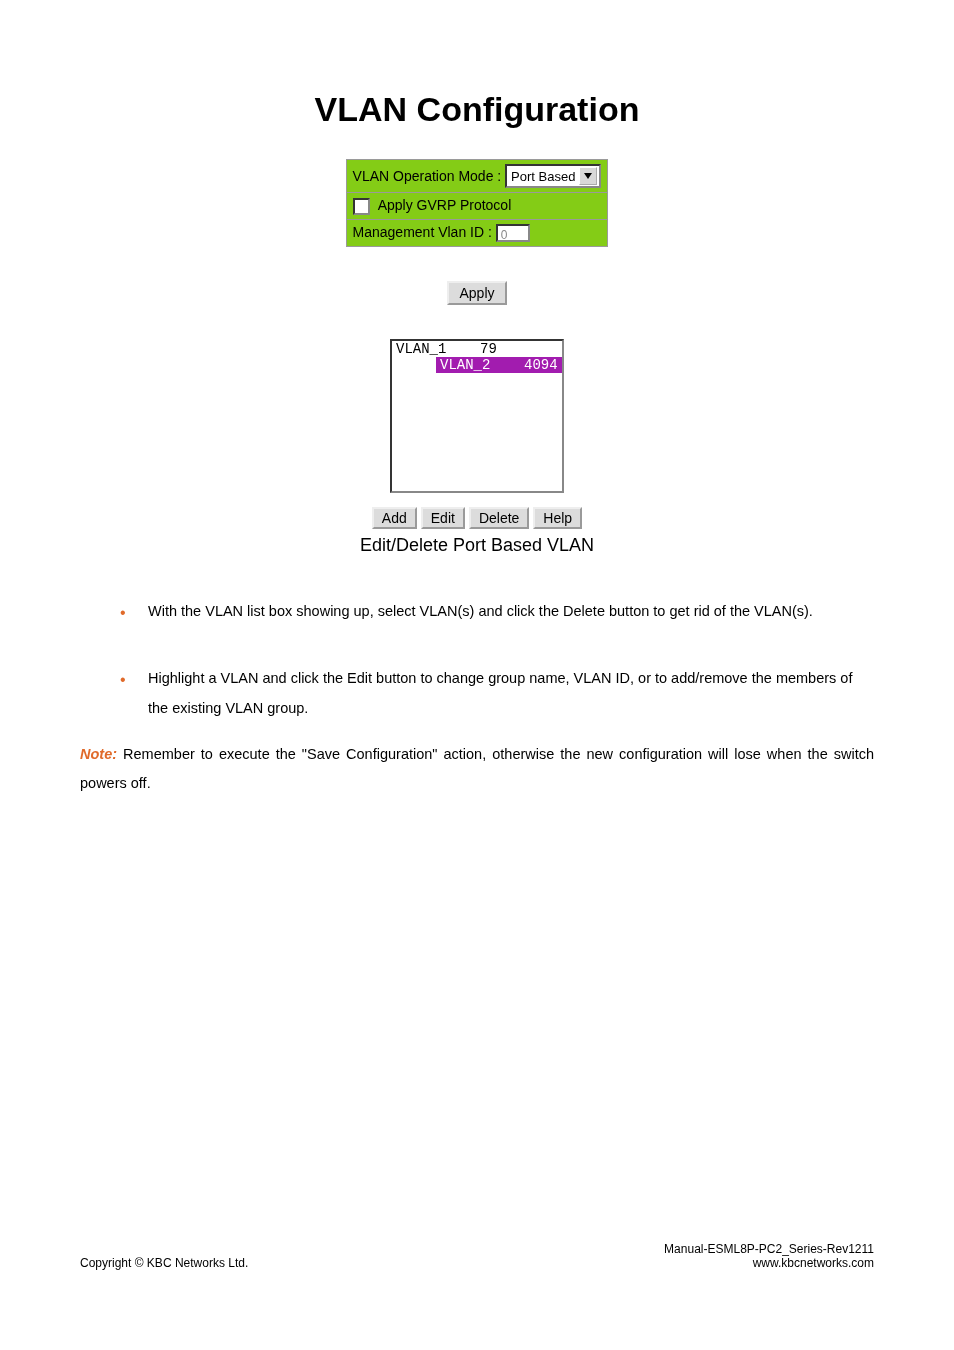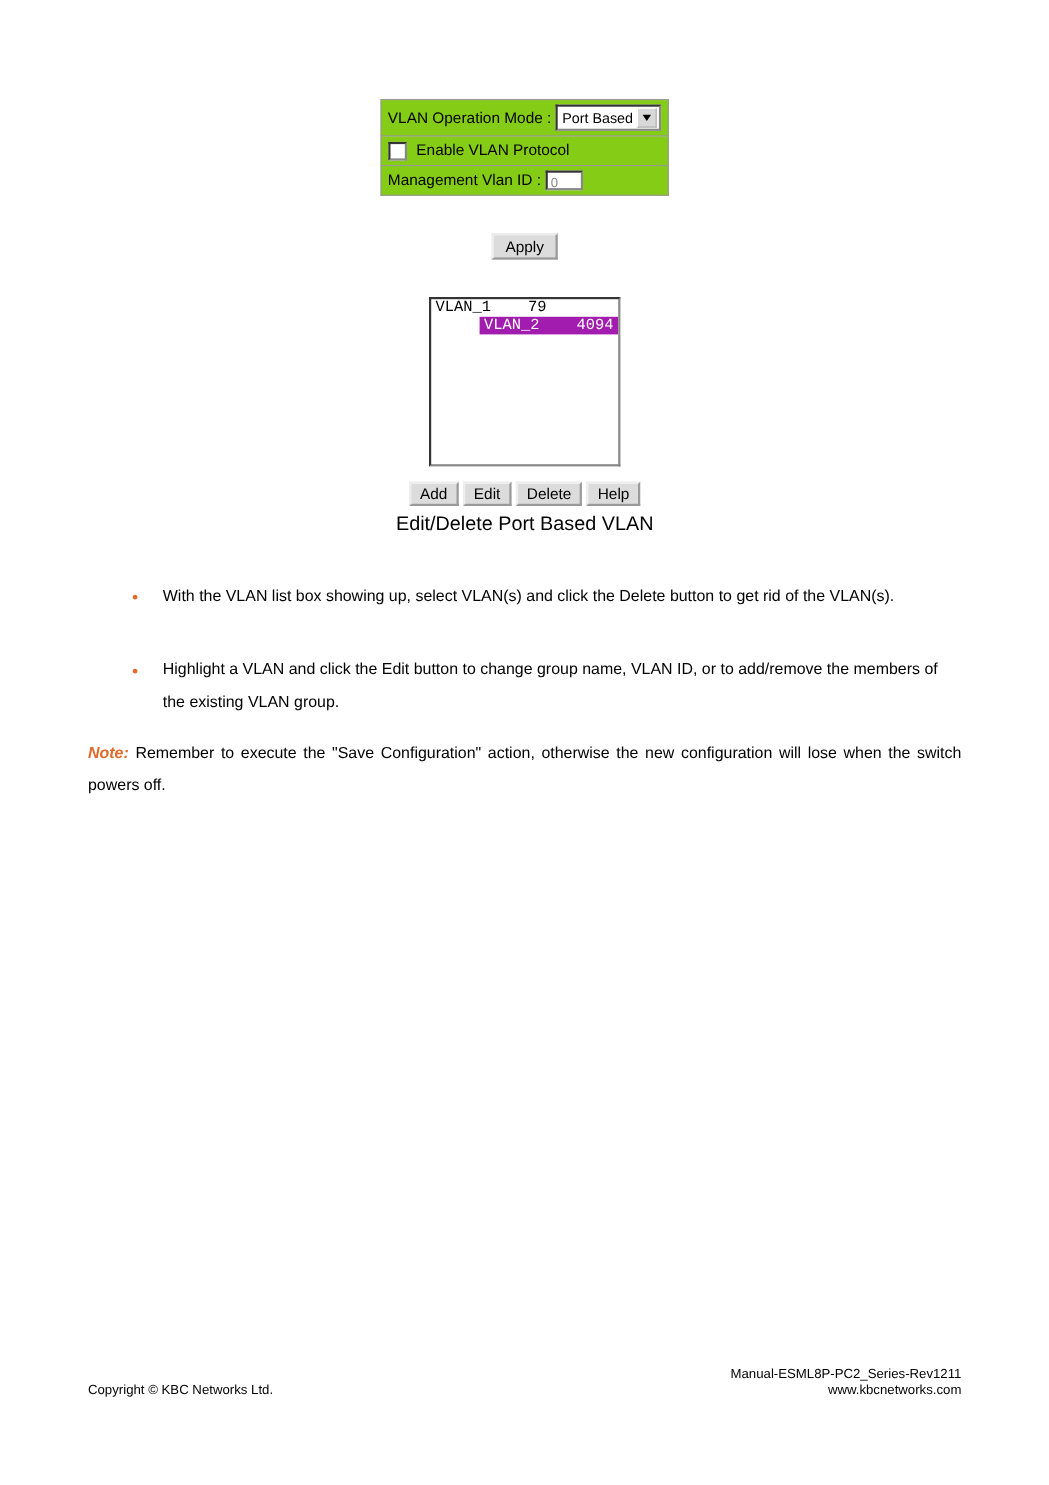--- a/index.html
+++ b/index.html
@@ -185,20 +185,21 @@
     left: 0; right: 0;
     text-align: center;
     bottom: 0;
   }
   .footer .right { text-align: right; }
 </style>
 </head>
 <body>
 
 <div class="page">
+  <h1 class="title">VLAN Configuration</h1>
 
   <div class="panel-wrap">
 
     <table class="config">
       <tbody>
           <tr>
         <td>
           <span>VLAN Operation Mode :</span>
           <span class="op-mode-select">
             <span>Port Based</span>
@@ -206,21 +207,21 @@
               <svg width="8" height="6">
                     <polygon points="0,0 8,0 4,6" fill="#000"></polygon>
                   </svg>
             </span>
           </span>
         </td>
       </tr>
       <tr>
         <td>
           <span class="checkbox-box"></span>
-          <span>Enable VLAN Protocol</span>
+          <span>Apply GVRP Protocol</span>
         </td>
       </tr>
       <tr>
         <td>
           <span>Management Vlan ID :</span>
           <span class="mvid-input">0</span>
         </td>
       </tr>
     </tbody>
       </table>

